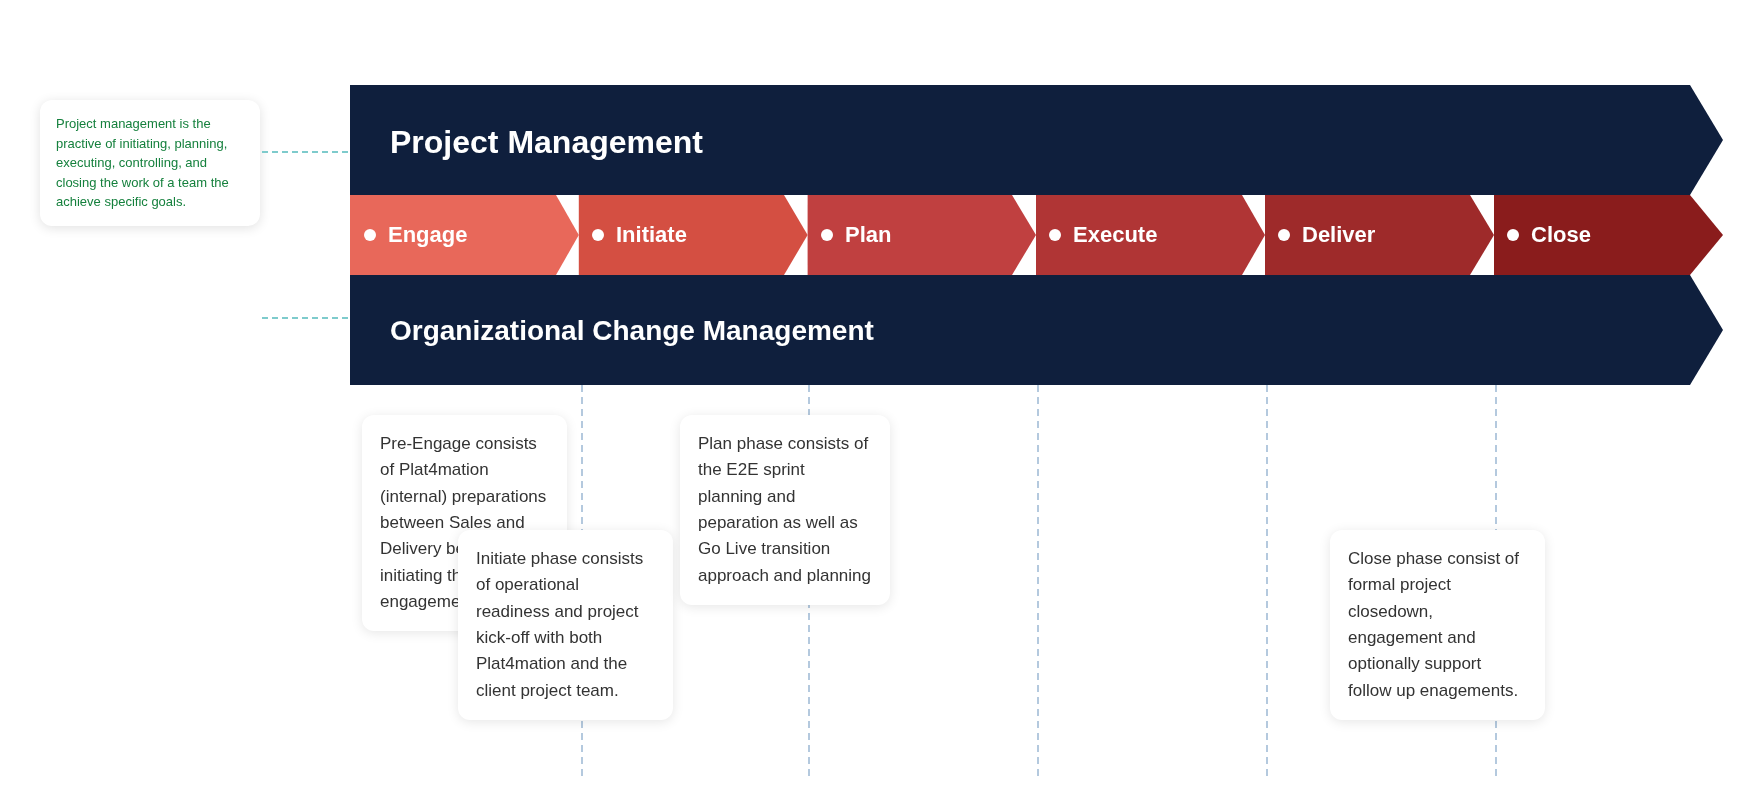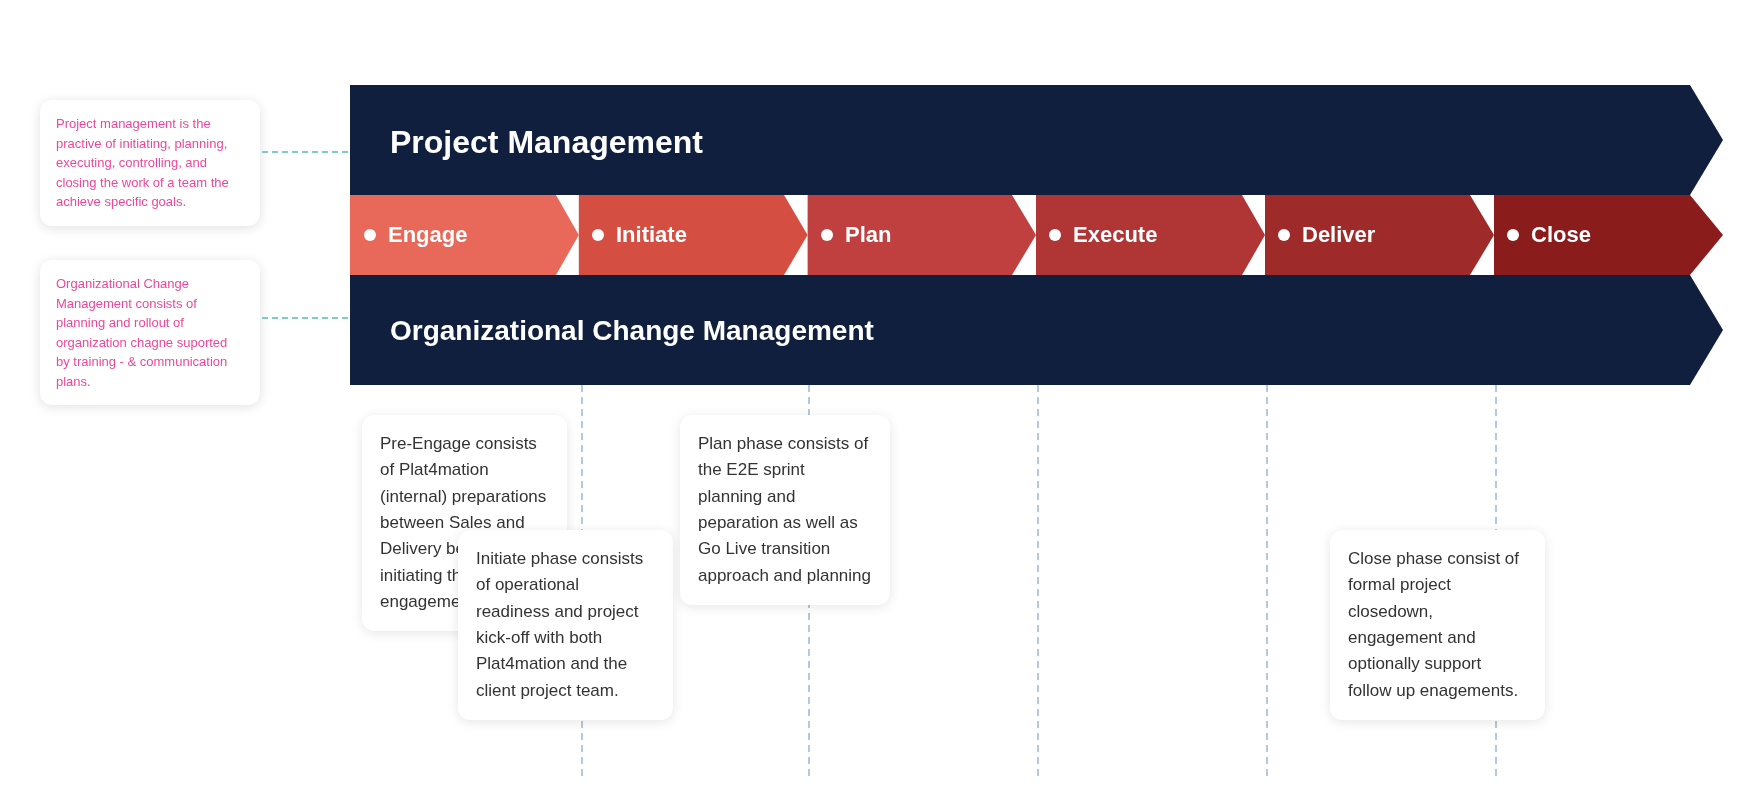--- a/index.html
+++ b/index.html
@@ -19,21 +19,21 @@
     }
 
     
     .tooltip-box {
       position: absolute;
       background: #fff;
       border-radius: 12px;
       padding: 14px 16px;
       box-shadow: 0 2px 12px rgba(0,0,0,0.12);
       font-size: 13px;
-      color: #ec4899;
+      color: #15803d;
       line-height: 1.5;
       width: 220px;
     }
 
     .tooltip-pm {
       top: 100px;
       left: 40px;
     }
 
     .tooltip-ocm {
@@ -56,23 +56,20 @@
   </style>
 </head>
 <body>
 
 <div class="main-container">
 
   <div class="tooltip-box tooltip-pm">
     <span>Project management is the practive of initiating, planning, executing, controlling, and closing the work of a team the achieve specific goals.</span>
   </div>
 
-  <div class="tooltip-box tooltip-ocm">
-    <span>Organizational Change Management consists of planning and rollout of organization chagne suported by training - &amp; communication plans.</span>
-  </div>
 
   <svg style="position:absolute;top:0;left:0;width:1753px;height:805px;pointer-events:none;" xmlns="http://www.w3.org/2000/svg">
 
     <line x1="262" y1="152" x2="360" y2="152" stroke="#7ecbcc" stroke-width="2" stroke-dasharray="6,4"></line>
     <circle cx="360" cy="152" r="5" fill="#7ecbcc"></circle>
 
     <line x1="262" y1="318" x2="360" y2="318" stroke="#7ecbcc" stroke-width="2" stroke-dasharray="6,4"></line>
     <circle cx="360" cy="318" r="5" fill="#7ecbcc"></circle>
 
     <line x1="582" y1="385" x2="582" y2="780" stroke="#9cb8d4" stroke-width="1.5" stroke-dasharray="7,5"></line>

